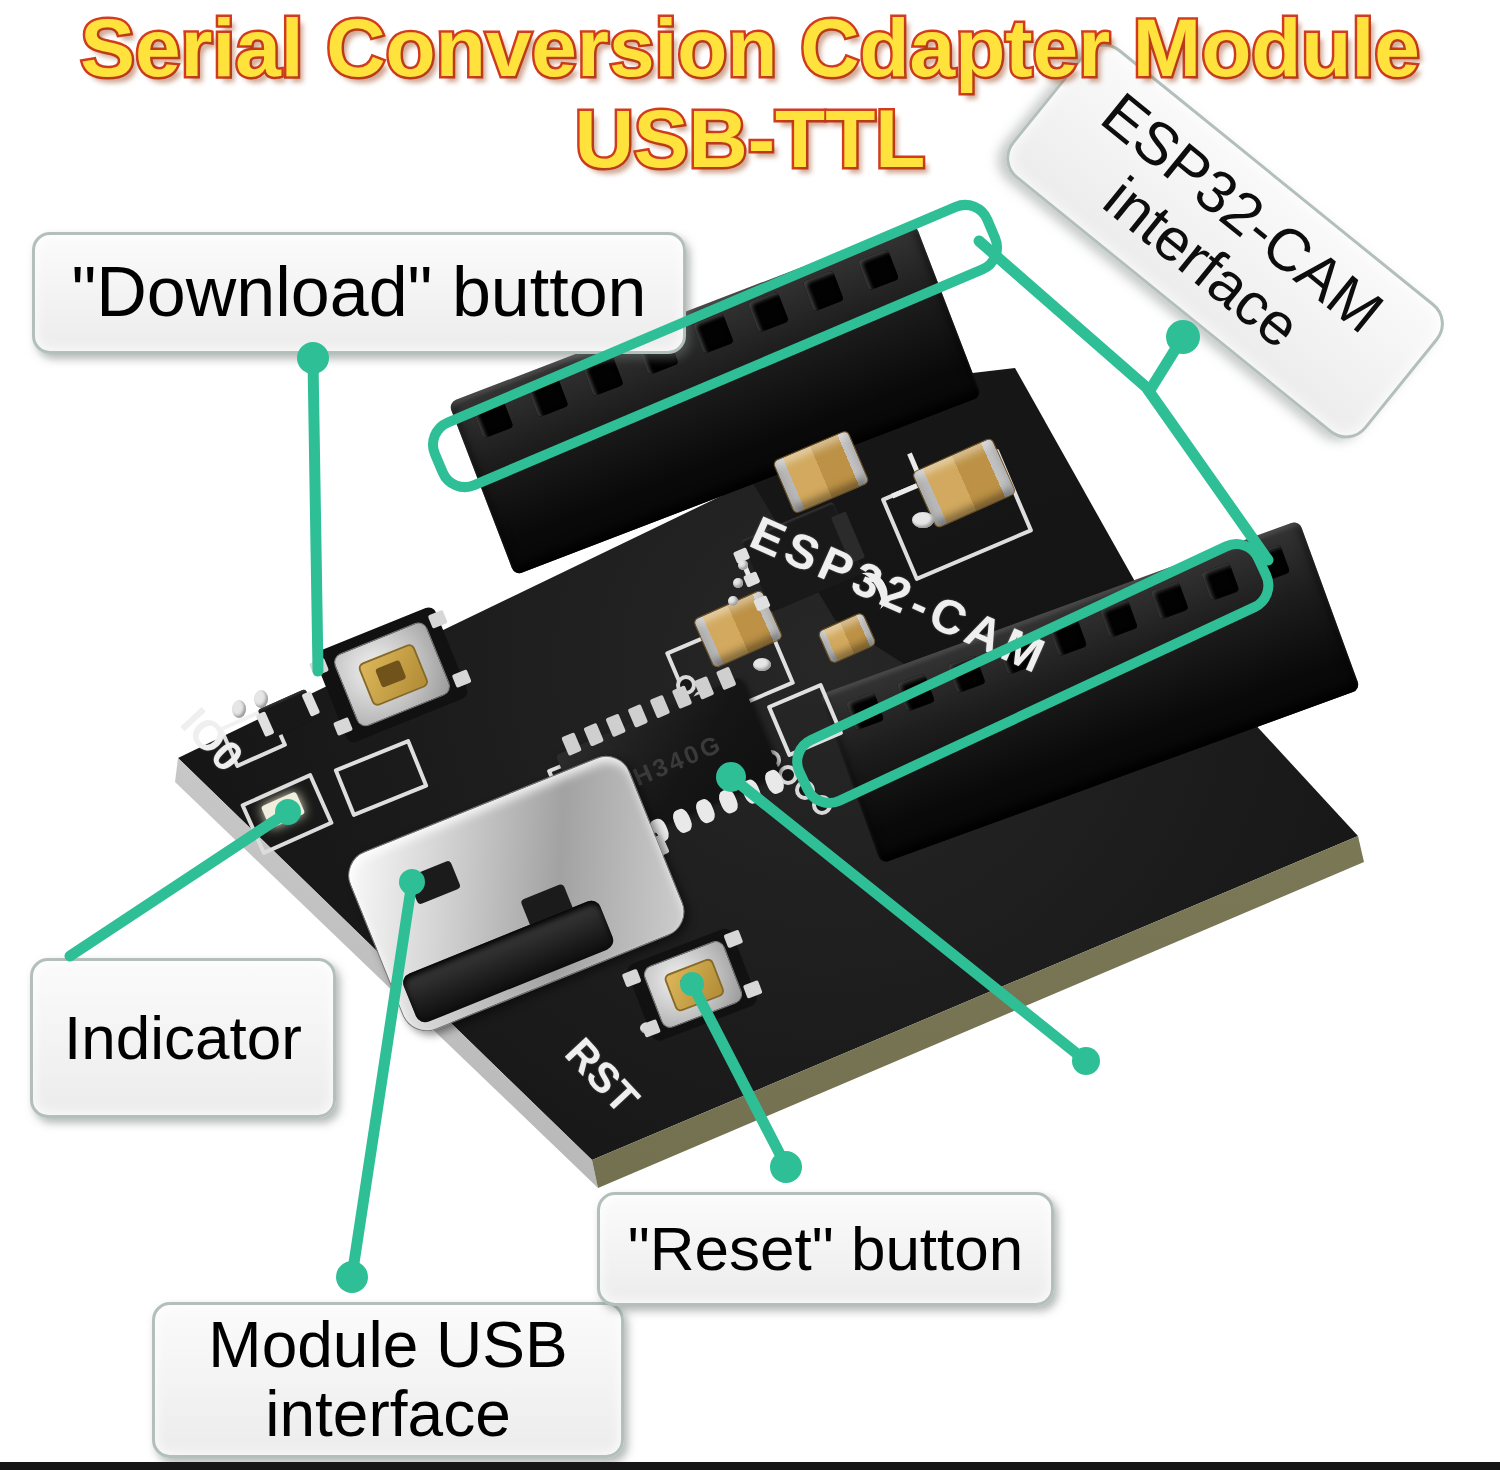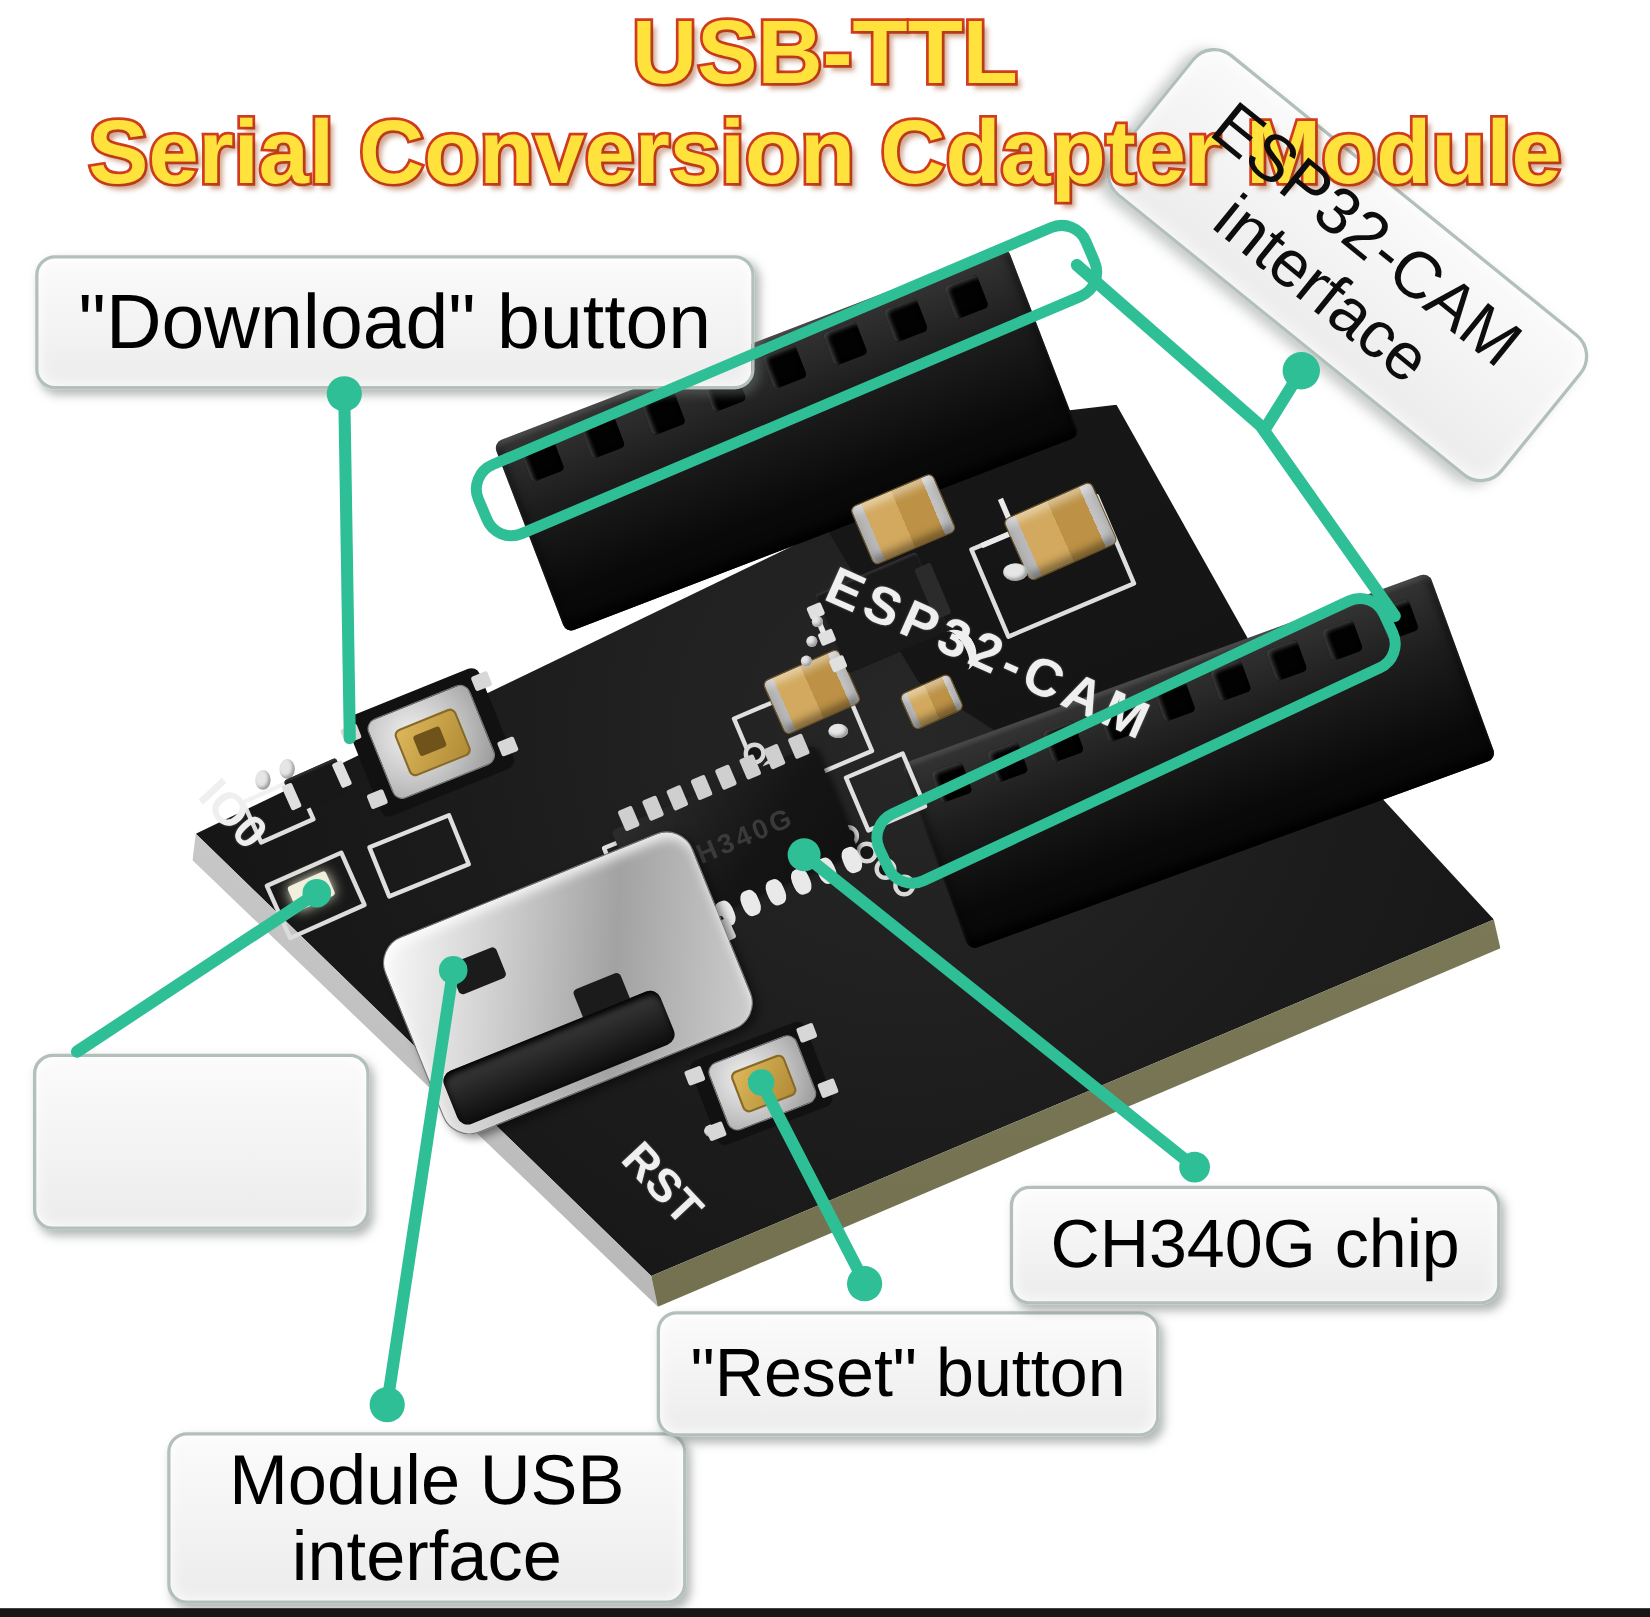--- a/index.html
+++ b/index.html
@@ -223,48 +223,46 @@
     <div class="btn-core" style="left:46px;top:44px;width:20px;height:16px;"></div>
   </div>
 
   <div class="silk" style="left:765px;top:505px;font-size:48px;letter-spacing:5px;transform:rotate(24deg);transform-origin:left top;">ESP32-CAM</div>
   <div class="silk" style="left:178px;top:716px;font-size:42px;transform:rotate(47deg);">IO0</div>
   <div class="silk" style="left:560px;top:1052px;font-size:42px;transform:rotate(47deg);">RST</div>
 
   <div class="esp-bg" style="left:997px;top:158px;width:450px;height:160px;transform:rotate(39deg);"></div>
 
   <div class="title">
+    <div>Serial Conversion Cdapter Module</div>
     <div>USB-TTL</div>
-    <div>Serial Conversion Cdapter Module</div>
   </div>
 
   <div class="esp-text" style="left:997px;top:158px;width:450px;height:160px;transform:rotate(39deg);font-size:60px;">
     <span>ESP32-CAM</span>
     <span>interface</span>
   </div>
 
   <div class="lbl" style="left:32px;top:232px;width:648px;height:116px;font-size:70px;">
     <span>"Download" button</span>
   </div>
 
   <div class="lbl" style="left:30px;top:958px;width:300px;height:154px;font-size:62px;">
+    <span>Indicator</span>
   </div>
 
   <div class="lbl" style="left:152px;top:1302px;width:466px;height:150px;font-size:64px;">
     <span>Module USB</span>
     <span>interface</span>
   </div>
 
   <div class="lbl" style="left:597px;top:1192px;width:451px;height:108px;font-size:62px;">
     <span>"Reset" button</span>
   </div>
 
-  <div class="lbl" style="left:918px;top:1078px;width:440px;height:102px;font-size:62px;">
-    <span>CH340G chip</span>
-  </div>
 
   <svg class="overlay" width="1500" height="1470" viewBox="0 0 1500 1470">
     <g fill="none" stroke="#2fbf96" stroke-width="11" stroke-linecap="round" stroke-linejoin="round">
       <path d="M313 360 L318 671"></path>
       <path d="M288 812 L70 956"></path>
       <path d="M412 882 L352 1276"></path>
       <path d="M692 984 L786 1166"></path>
       <path d="M731 777 L1086 1061"></path>
       <path d="M979 241 L1146 387 L1268 560"></path>
       <path d="M1183 337 L1150 390"></path>

